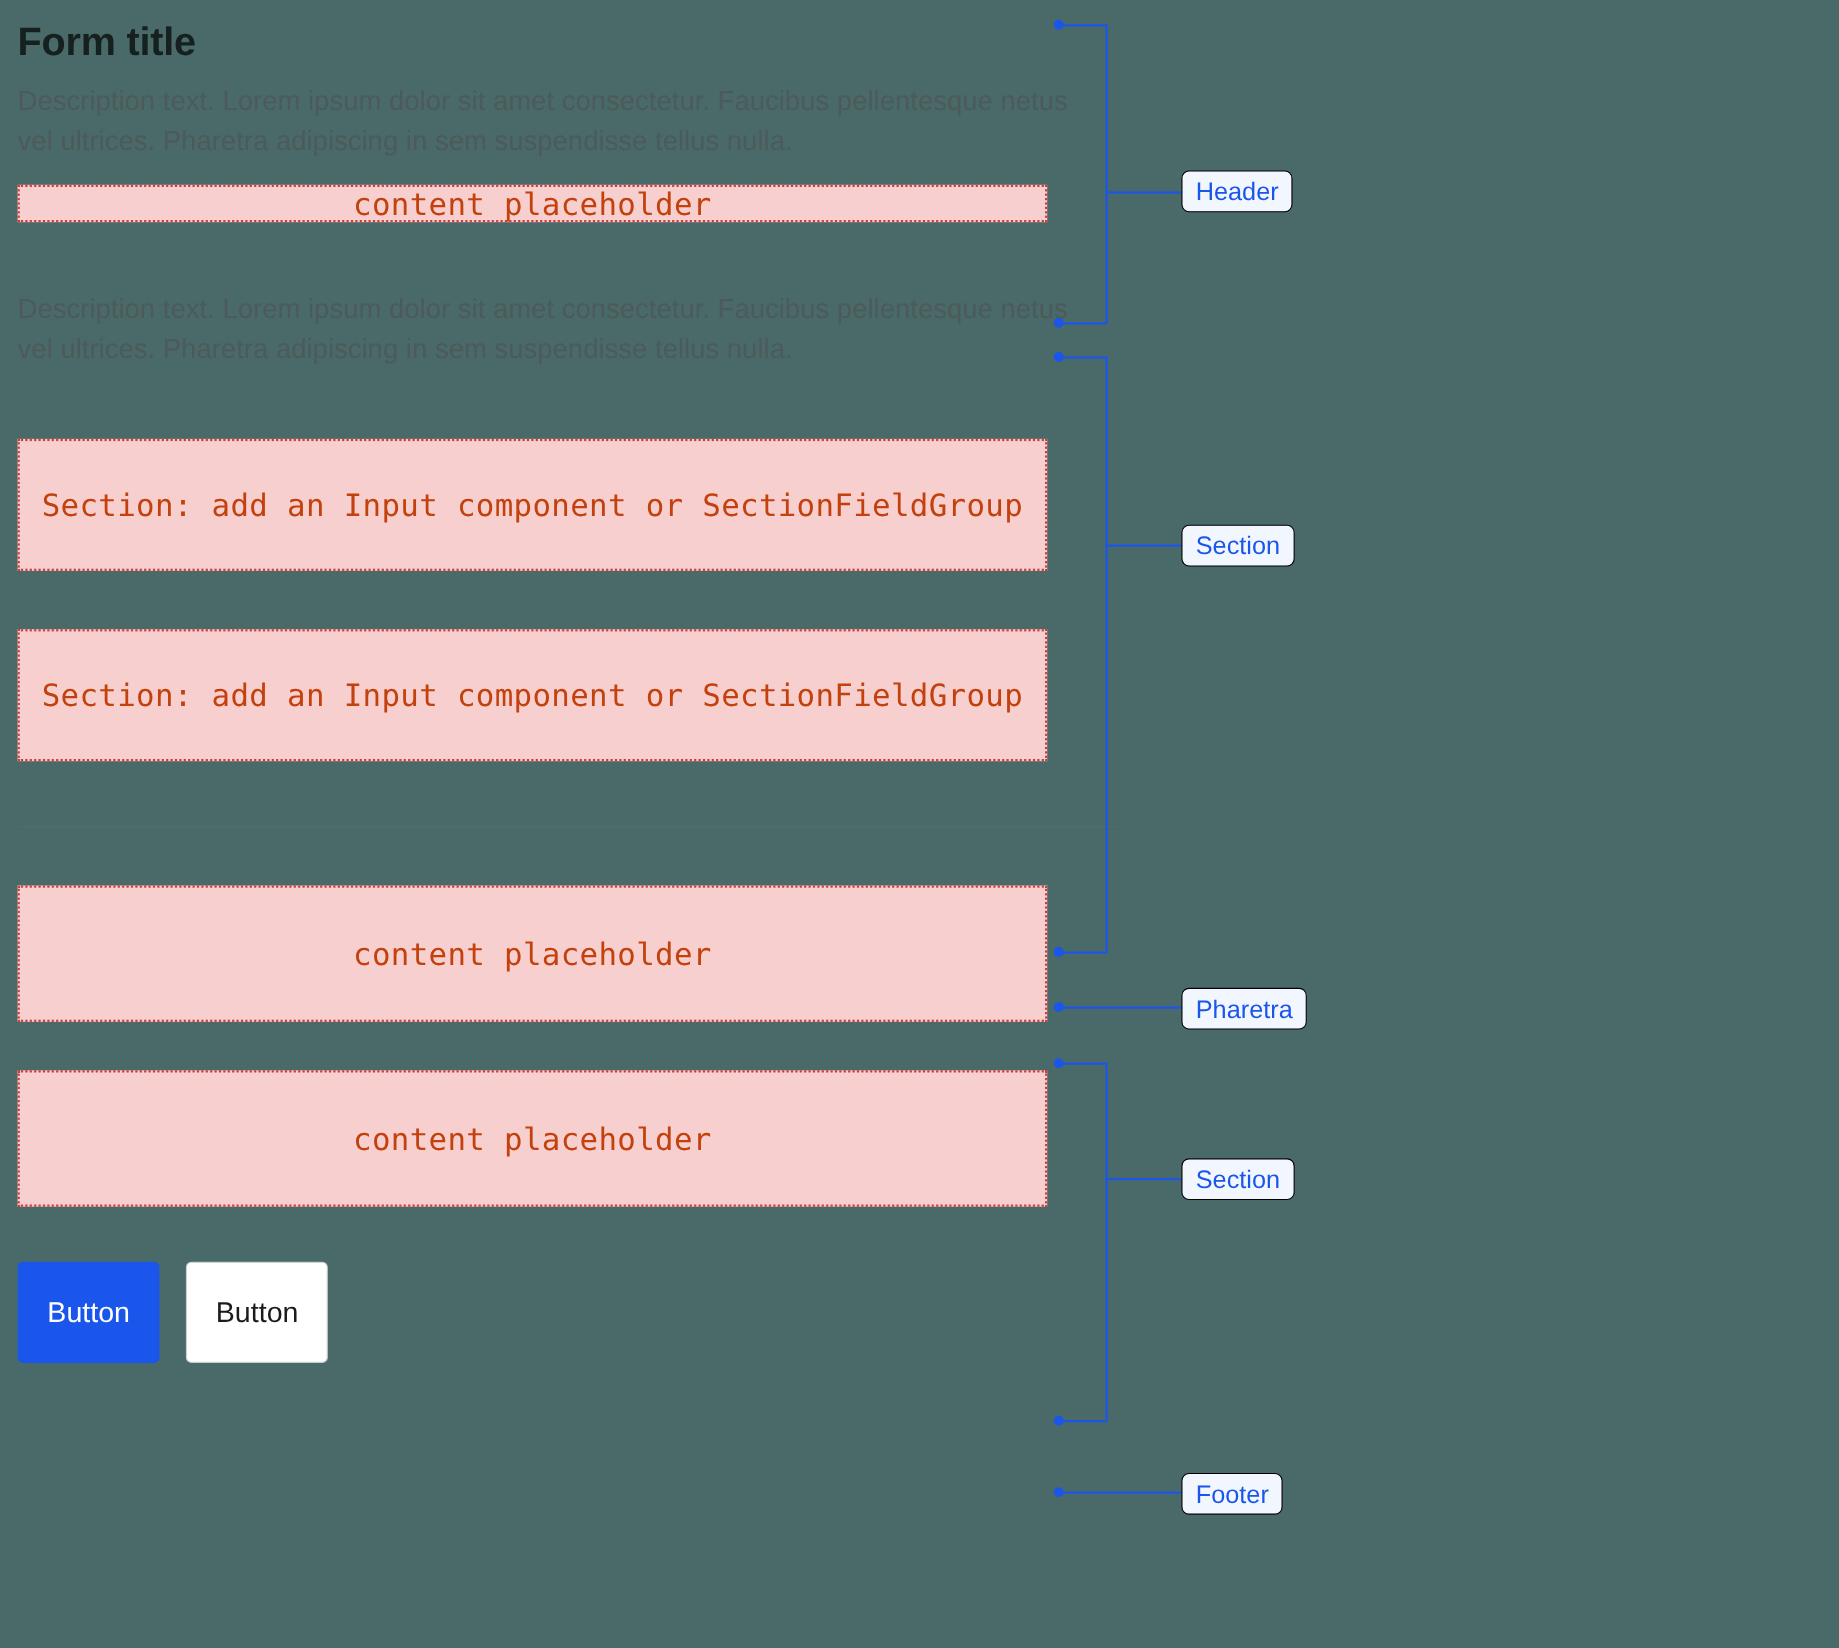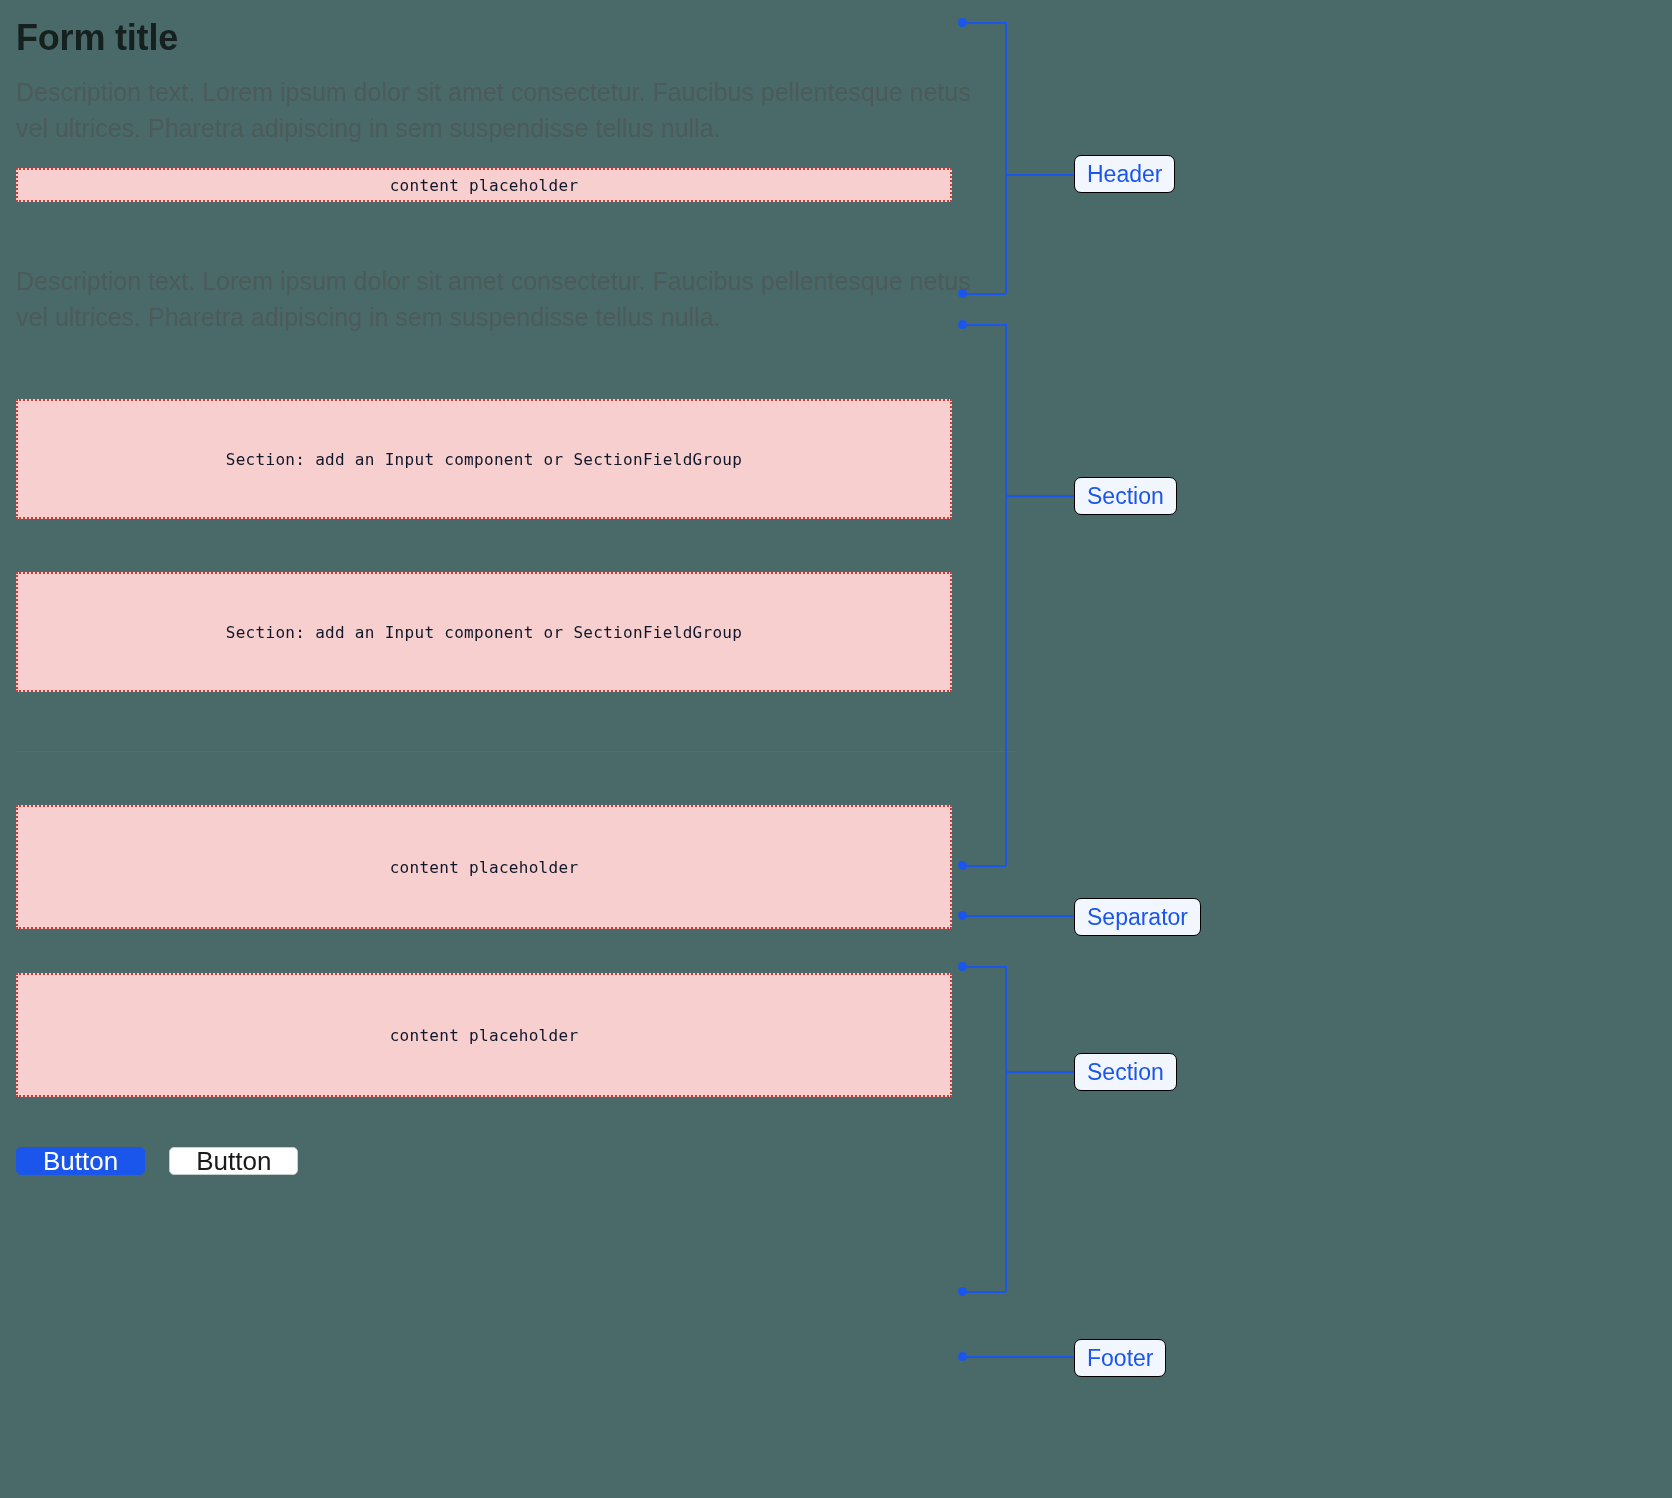--- a/index.html
+++ b/index.html
@@ -45,23 +45,23 @@
   .section-title {
     font-size: 29px;
     font-weight: 700;
     color: #15201f;
     margin: 0 0 14px 0;
     line-height: 1.2;
   }
   .placeholder {
     border: 2px dotted #d03a3a;
     background: #f8cfcf;
-    color: #0f172a;
+    color: #c2410c;
     font-family: "DejaVu Sans Mono", monospace;
-    font-size: 16px;
+    font-size: 28px;
     display: flex;
     align-items: center;
     justify-content: center;
     box-sizing: border-box;
     letter-spacing: 0.3px;
   }
   .ph-thin {
     height: 34px;
   }
   .ph-tall {
@@ -77,21 +77,21 @@
   }
   .footer-row {
     display: flex;
     align-items: center;
     gap: 24px;
   }
   .btn {
     font-family: "Liberation Sans", sans-serif;
     font-size: 26px;
     border-radius: 5px;
-    padding: 0 26px;
+    padding: 32px 26px;
     box-sizing: border-box;
     cursor: pointer;
     line-height: 1;
   }
   .btn-primary {
     background: #1a56eb;
     color: #ffffff;
     border: 1px solid #1a56eb;
   }
   .btn-secondary {
@@ -173,21 +173,21 @@
   <div class="anno-dot" style="left:958px; top:320px;"></div>
   <div class="anno-dot" style="left:958px; top:861px;"></div>
   <div class="anno-line anno-h" style="left:966px; top:324px; width:40px;"></div>
   <div class="anno-line anno-h" style="left:966px; top:865px; width:40px;"></div>
   <div class="anno-line anno-v" style="left:1005px; top:324px; height:542px;"></div>
   <div class="anno-line anno-h" style="left:1005px; top:495px; width:70px;"></div>
   <div class="anno-label" style="left:1074px; top:477px;">Section</div>
 
   <div class="anno-dot" style="left:958px; top:911px;"></div>
   <div class="anno-line anno-h" style="left:966px; top:915px; width:110px;"></div>
-  <div class="anno-label" style="left:1074px; top:898px;">Separator</div>
+  <div class="anno-label" style="left:1074px; top:898px;">Pharetra</div>
 
   <div class="anno-dot" style="left:958px; top:962px;"></div>
   <div class="anno-dot" style="left:958px; top:1287px;"></div>
   <div class="anno-line anno-h" style="left:966px; top:966px; width:40px;"></div>
   <div class="anno-line anno-h" style="left:966px; top:1291px; width:40px;"></div>
   <div class="anno-line anno-v" style="left:1005px; top:966px; height:326px;"></div>
   <div class="anno-line anno-h" style="left:1005px; top:1071px; width:70px;"></div>
   <div class="anno-label" style="left:1074px; top:1053px;">Section</div>
 
   <div class="anno-dot" style="left:958px; top:1352px;"></div>

